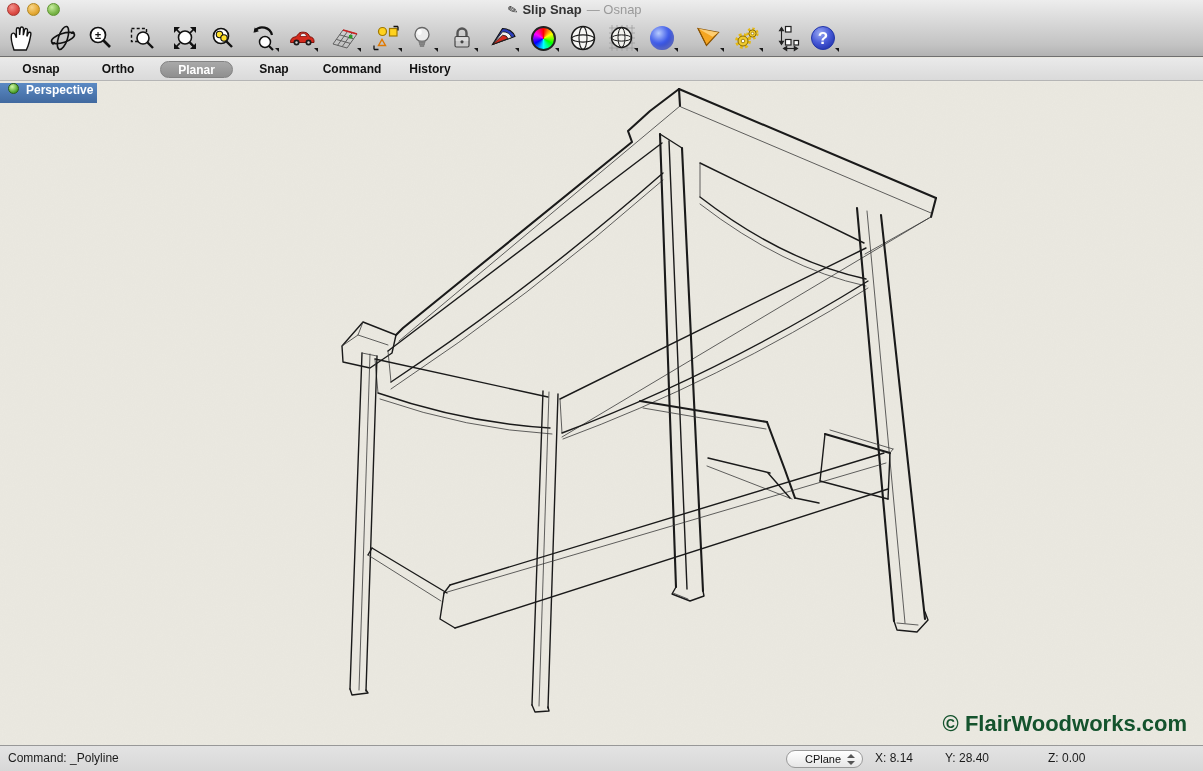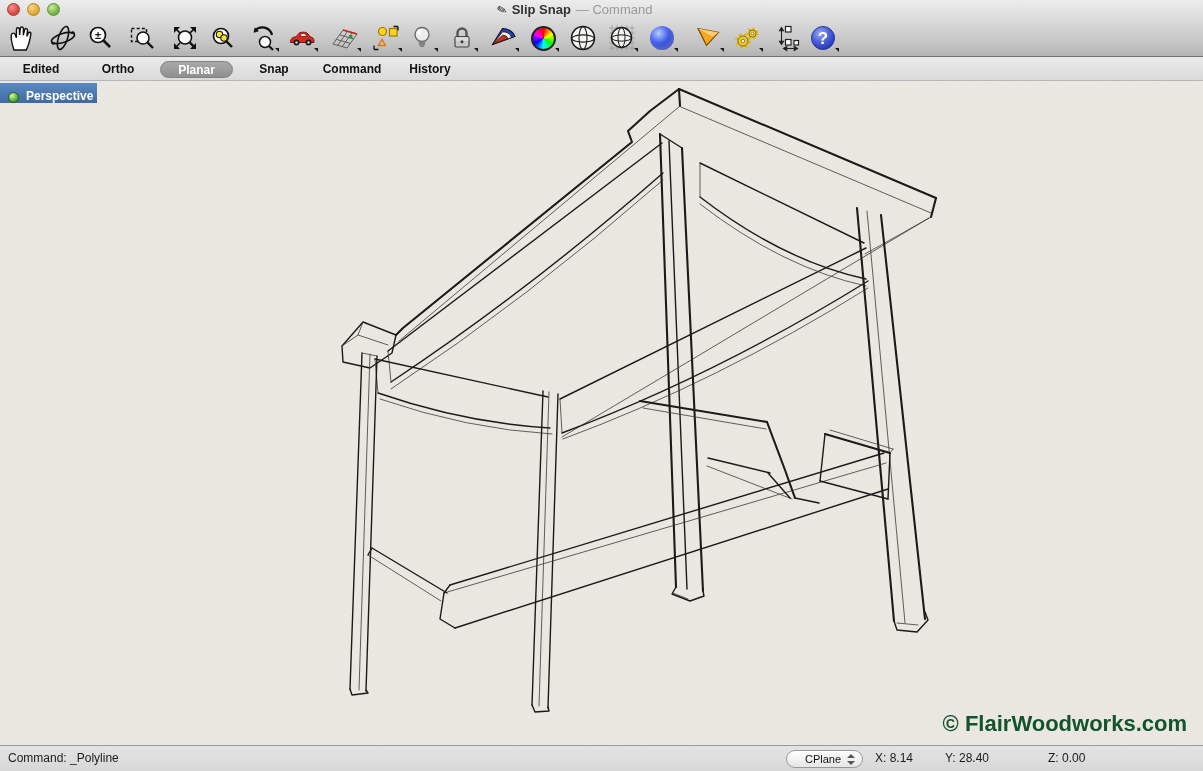--- a/index.html
+++ b/index.html
@@ -35,21 +35,21 @@
     background:linear-gradient(#eaeaea, #dadada); border-bottom:1px solid #b5b5b5; }
   .tab { position:absolute; top:0; height:23px; line-height:23px; text-align:center;
     font-size:12px; font-weight:bold; color:#111; }
   .tab-pill { position:absolute; top:3px; height:17px; line-height:17px; text-align:center;
     font-size:12px; font-weight:bold; color:#fff; background:linear-gradient(#a9a9a9,#8f8f8f);
     border:1px solid #828282; border-radius:10px; }
 
   
   .viewport { position:absolute; top:82px; left:0; width:1203px; height:663px; background:#ebe9e1; }
   .vp-label { position:absolute; top:1px; left:0; width:97px; height:20px;
-    background:linear-gradient(#5b8ac4,#41699f); display:flex; align-items:flex-end; }
+    background:linear-gradient(#5b8ac4,#41699f); display:flex; align-items:flex-start; }
   .vp-ball { width:11px; height:11px; border-radius:50%; margin:0 7px 0 8px;
     background:radial-gradient(circle at 35% 30%, #d2f7a6, #54a832 65%, #2f7a18); border:1px solid #2c5f15; }
   .vp-text { color:#fff; font-weight:bold; font-size:12px; }
   .watermark { position:absolute; right:16px; bottom:8px; font-size:22px; font-weight:bold; color:#14532d; }
 
   
   .statusbar { position:absolute; top:745px; left:0; width:1203px; height:42px;
     background:linear-gradient(#e3e3e3,#d0d0d0); border-top:1px solid #989898;
     font-size:12px; color:#1b1b1b; }
   .cmd { position:absolute; left:8px; top:0; line-height:25px; }
@@ -72,21 +72,21 @@
 </head>
 <body>
 
 <div class="app">
 
   <div class="chrome">
     <div class="tl tl-red"></div>
     <div class="tl tl-yellow"></div>
     <div class="tl tl-green"></div>
     <div class="title">
-      <span class="proxy">✎</span><span class="t-main">Slip Snap</span><span class="t-suffix">— Command</span>
+      <span class="proxy">✎</span><span class="t-main">Slip Snap</span><span class="t-suffix">— Osnap</span>
     </div>
 
     <div class="ticon" style="left:4px">
       <svg width="30" height="30">
           <path d="M8,27 C6,21 4.5,15 5.5,11.5 C6.3,9.6 8.5,9.8 9.2,11.6 L10.4,14.8 L10.4,6.5 C10.4,4.2 13.4,4.2 13.4,6.5 L13.6,12 L14.3,5.6 C14.6,3.4 17.4,3.6 17.4,5.9 L17.3,12.2 L18.6,6.8 C19.1,4.8 21.7,5.3 21.5,7.4 L20.9,13.4 L22.2,10.2 C23,8.4 25.3,9.2 24.9,11.2 C24.2,15 23.6,19 22,23 C21.2,25 20.3,27 20.3,27 Z" fill="#fff" stroke="#111" stroke-width="1.4"></path>
         </svg>
     </div>
     <div class="ticon" style="left:46px">
       <svg width="30" height="30">
           <g fill="none" stroke="#111" stroke-width="1.6">
@@ -256,21 +256,21 @@
               <stop offset="100%" stop-color="#2334b0"></stop>
             </radialGradient>
           </defs>
           <circle cx="15" cy="15" r="11.5" fill="url(#hg)" stroke="#2336a8" stroke-width="1"></circle>
           <text x="15" y="21" font-size="17" font-weight="bold" text-anchor="middle" fill="#fff">?</text>
         </svg>
     </div>
   </div>
 
   <div class="tabbar">
-    <div class="tab" style="left:16px;width:50px">Edited</div>
+    <div class="tab" style="left:16px;width:50px">Osnap</div>
     <div class="tab" style="left:93px;width:50px">Ortho</div>
     <div class="tab-pill" style="left:160px;width:73px">Planar</div>
     <div class="tab" style="left:249px;width:50px">Snap</div>
     <div class="tab" style="left:322px;width:60px">Command</div>
     <div class="tab" style="left:400px;width:60px">History</div>
   </div>
 
   <div class="viewport">
     <svg class="wf" width="1203" height="663" viewBox="0 0 1203 663">
 

